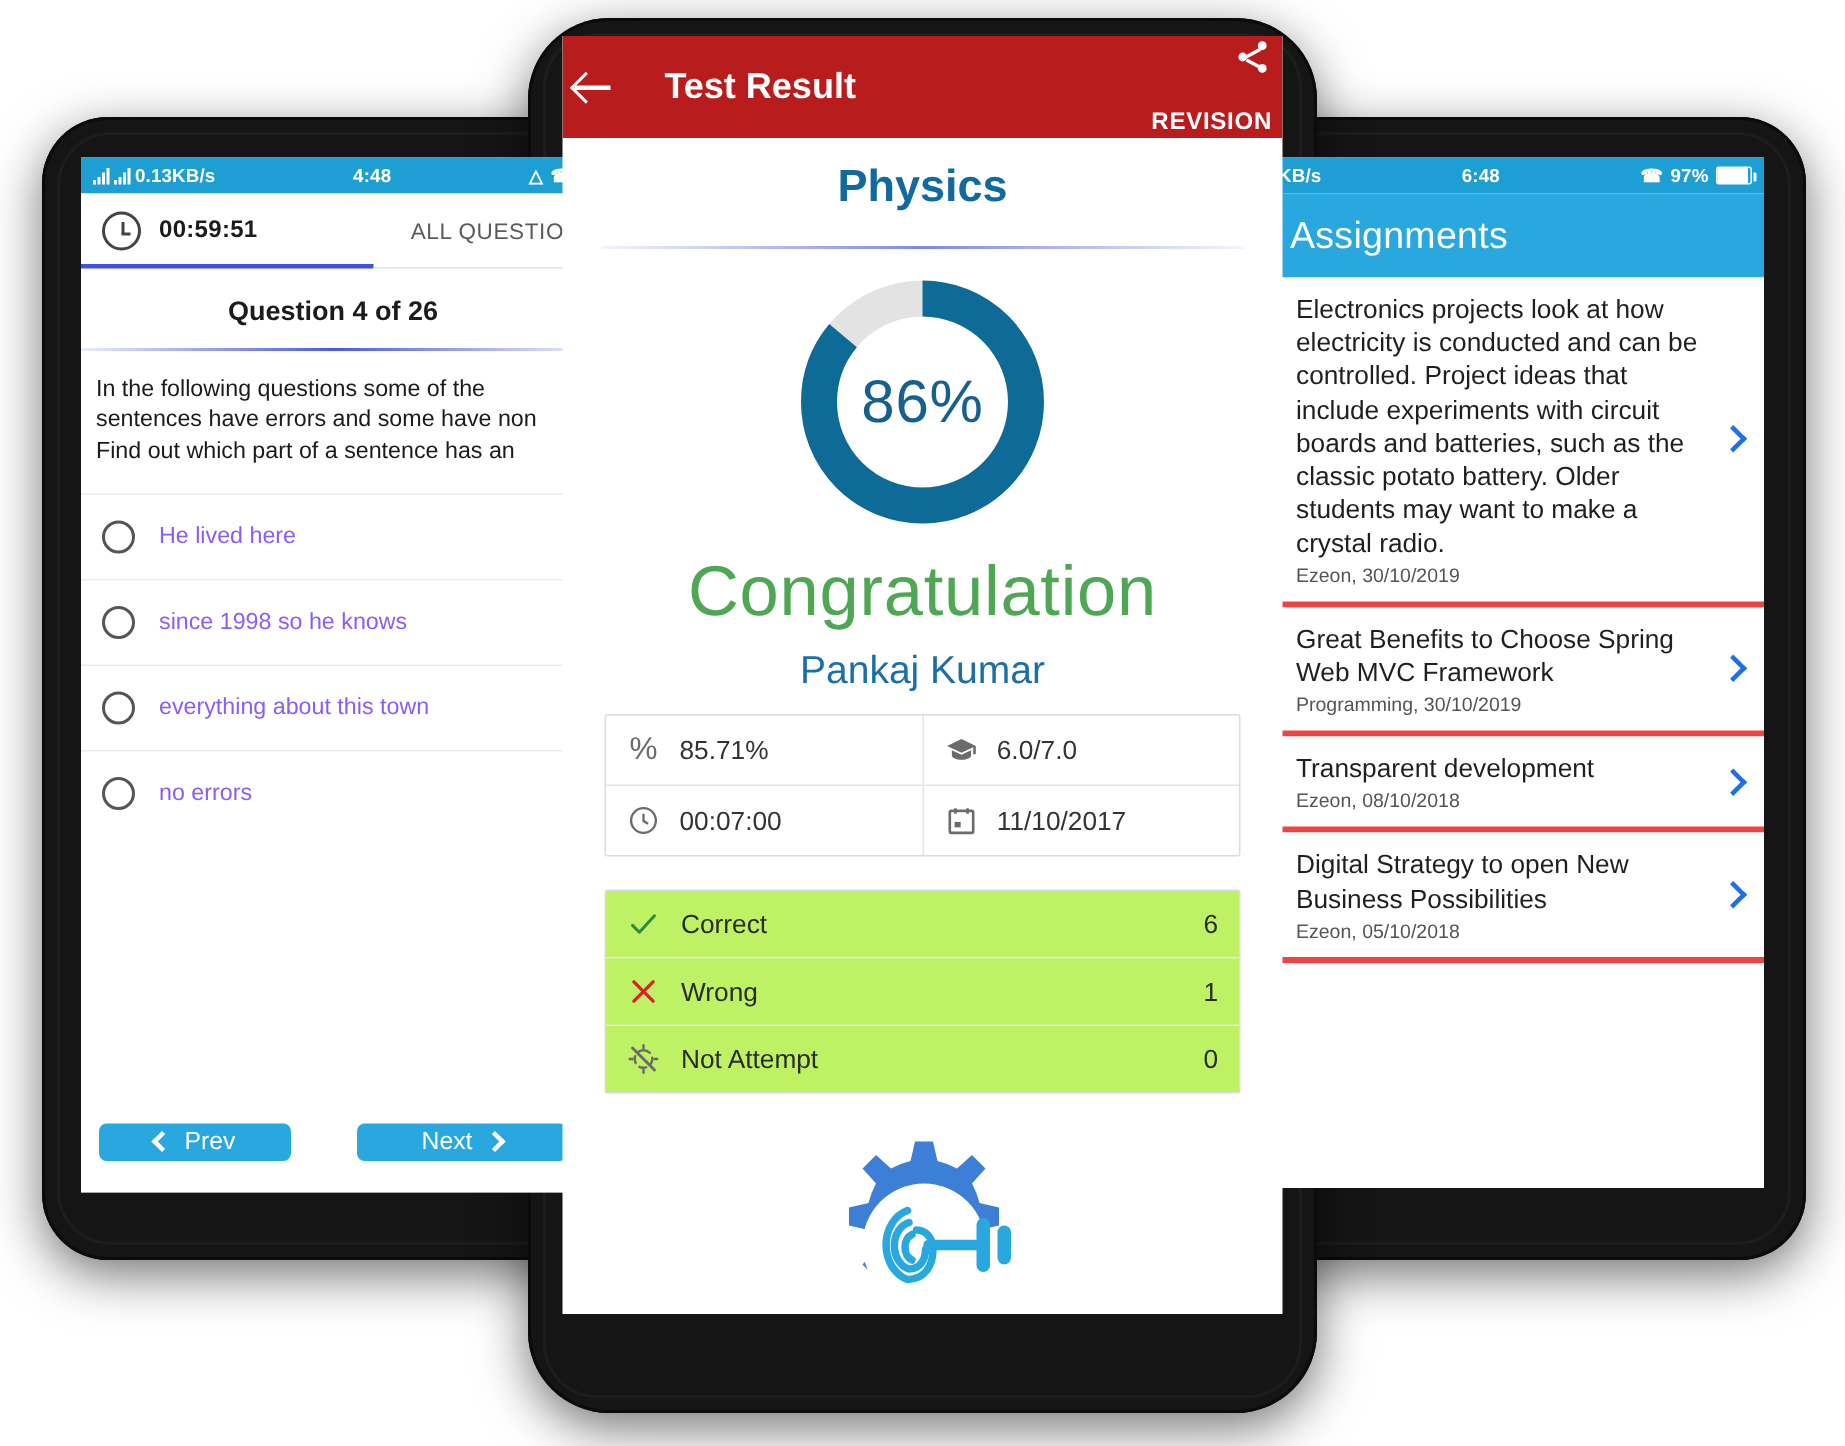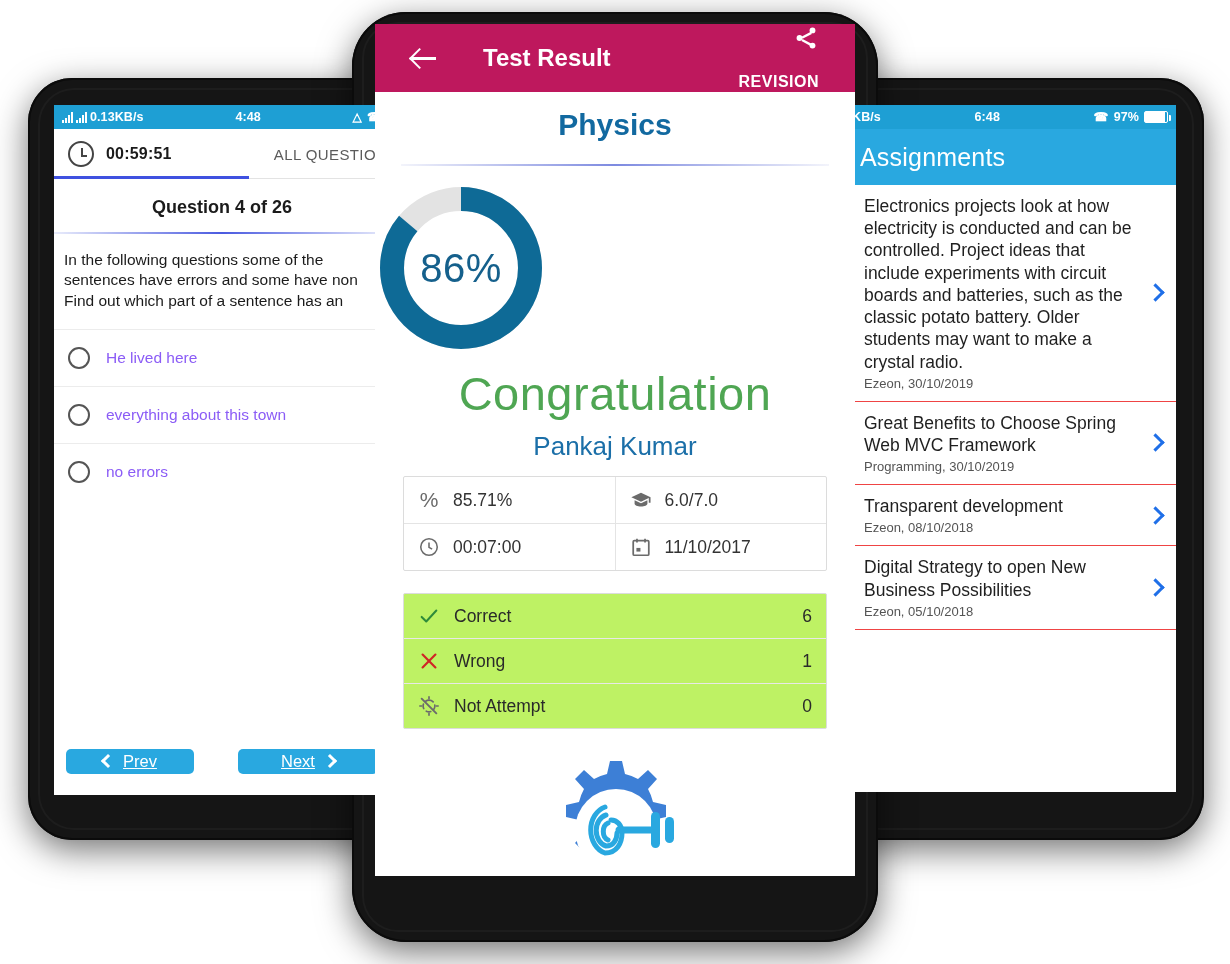--- a/index.html
+++ b/index.html
@@ -66,48 +66,48 @@
 
   .qtitle{ text-align:center; font-size:18px; font-weight:700; color:#1b1b1b; padding:18px 0 14px;}
   .qtitle-rule{ height:2px; background:linear-gradient(90deg,#e9ecfb,#4a5ae0,#e9ecfb);}
   .qbody{ padding:16px 10px 18px 10px; font-size:15.5px; line-height:1.32; color:#1b1b1b;}
   .opt{ display:flex; align-items:center; gap:16px; padding:17px 10px 17px 14px; border-top:1px solid #ececec; font-size:15.5px; color:#8b5cf6;}
   .radio{ width:22px;height:22px;border:2px solid #555;border-radius:50%;flex:none;}
   .quiz-nav{ position:absolute; left:0; right:0; bottom:0; height:68px; background:#fff; display:flex; align-items:center; justify-content:space-between; padding:0 12px; }
   .navbtn{
     background:#29a8e0; color:#fff; border:none; border-radius:5px;
     height:25px; min-width:128px; font-size:16.5px; font-family:inherit;
-    display:flex; align-items:center; justify-content:center; gap:10px; cursor:pointer;text-decoration:underline;
+    display:flex; align-items:center; justify-content:center; gap:10px; cursor:pointer;
   }
   .chev{ width:10px;height:10px;border-right:3px solid #fff;border-bottom:3px solid #fff;}
   .chev.l{ transform:rotate(135deg);} .chev.r{ transform:rotate(-45deg);}
 
   
   .asg-header{ height:56px; background:#29a8e0; display:flex; align-items:center; padding:0 16px;}
   .asg-header span{ color:#fff; font-size:25px; font-weight:400; letter-spacing:.2px;}
-  .asg-item{ position:relative; display:flex; align-items:center; padding:10px 14px 10px 20px; border-bottom:1px solid #ef4444; background:#fff;}
+  .asg-item{ position:relative; display:flex; align-items:center; padding:10px 14px 10px 20px; border-bottom:4px solid #ef4444; background:#fff;}
   .asg-item::before{ content:""; position:absolute; left:0; top:50%; transform:translateY(-50%); width:4px; height:26px; background:#ef5a6b; border-radius:0 2px 2px 0;}
   .asg-text{ flex:1; min-width:0; }
   .asg-title{ font-size:17.5px; line-height:1.27; color:#1f1f1f;}
   .asg-meta{ font-size:13px; color:#545454; margin-top:3px;}
   .asg-arrow{ flex:none; margin-left:10px; width:13px; height:13px; border-right:3.4px solid #1f6fe8; border-top:3.4px solid #1f6fe8; transform:rotate(45deg); }
 
   
-  .res-appbar{ height:68px; background:#be185d; display:flex; align-items:center; padding:0 36px; gap:11px;}
+  .res-appbar{ height:68px; background:#b91c1c; display:flex; align-items:center; padding:0 7px; gap:0;}
   .back-arrow{ width:26px;height:26px;position:relative;flex:none;cursor:pointer;}
   .back-arrow::before{content:"";position:absolute;left:1px;top:12px;width:24px;height:2.6px;background:#fff;}
   .back-arrow::after{content:"";position:absolute;left:1px;top:6px;width:13px;height:13px;border-left:2.6px solid #fff;border-bottom:2.6px solid #fff;transform:rotate(45deg);}
   .res-title{ color:#fff; font-size:24px; font-weight:700; margin-left:35px;}
   .res-actions{ margin-left:auto; display:flex; align-items:flex-end; gap:22px;flex-direction:column;}
   .revision{ color:#fff; font-size:16px; font-weight:700; letter-spacing:.5px; cursor:pointer;}
 
   .subject{ text-align:center; font-size:30px; font-weight:700; color:#1269a0; padding:16px 0 22px;}
   .subject-rule{ height:2px; margin:0 26px; background:linear-gradient(90deg,#f3f4fb,#7d8ae0,#f3f4fb);}
 
-  .donut-wrap{ display:flex; padding:16px 0 4px;}
+  .donut-wrap{ display:flex; justify-content:center; padding:16px 0 4px;}
   .donut{ position:relative; width:172px; height:172px;}
   .donut .pct{
     position:absolute; inset:0; display:flex; align-items:center; justify-content:center;
     font-size:40px; color:#15608c; font-weight:400; letter-spacing:.5px;
   }
 
   .congrats{ text-align:center; font-size:47px; color:#4fa653; font-weight:300; letter-spacing:.5px; padding:8px 0 2px;}
   .username{ text-align:center; font-size:26px; color:#1b6fa8; padding:8px 0 14px;}
 
   .stats{ margin:0 28px; border:1px solid #dcdcdc; border-radius:2px; background:#fff;}
@@ -167,20 +167,24 @@
       <span class="tab-rest"></span>
     </div>
 
     <div class="qtitle">Question 4 of 26</div>
     <div class="qtitle-rule"></div>
     <div class="qbody">In the following questions some of the sentences have errors and some have non Find out which part of a sentence has an</div>
 
     <div class="opt">
       <span class="radio"></span>
       <span>He lived here</span>
+    </div>
+    <div class="opt">
+      <span class="radio"></span>
+      <span>since 1998 so he knows</span>
     </div>
     <div class="opt">
       <span class="radio"></span>
       <span>everything about this town</span>
     </div>
     <div class="opt">
       <span class="radio"></span>
       <span>no errors</span>
     </div>
 

